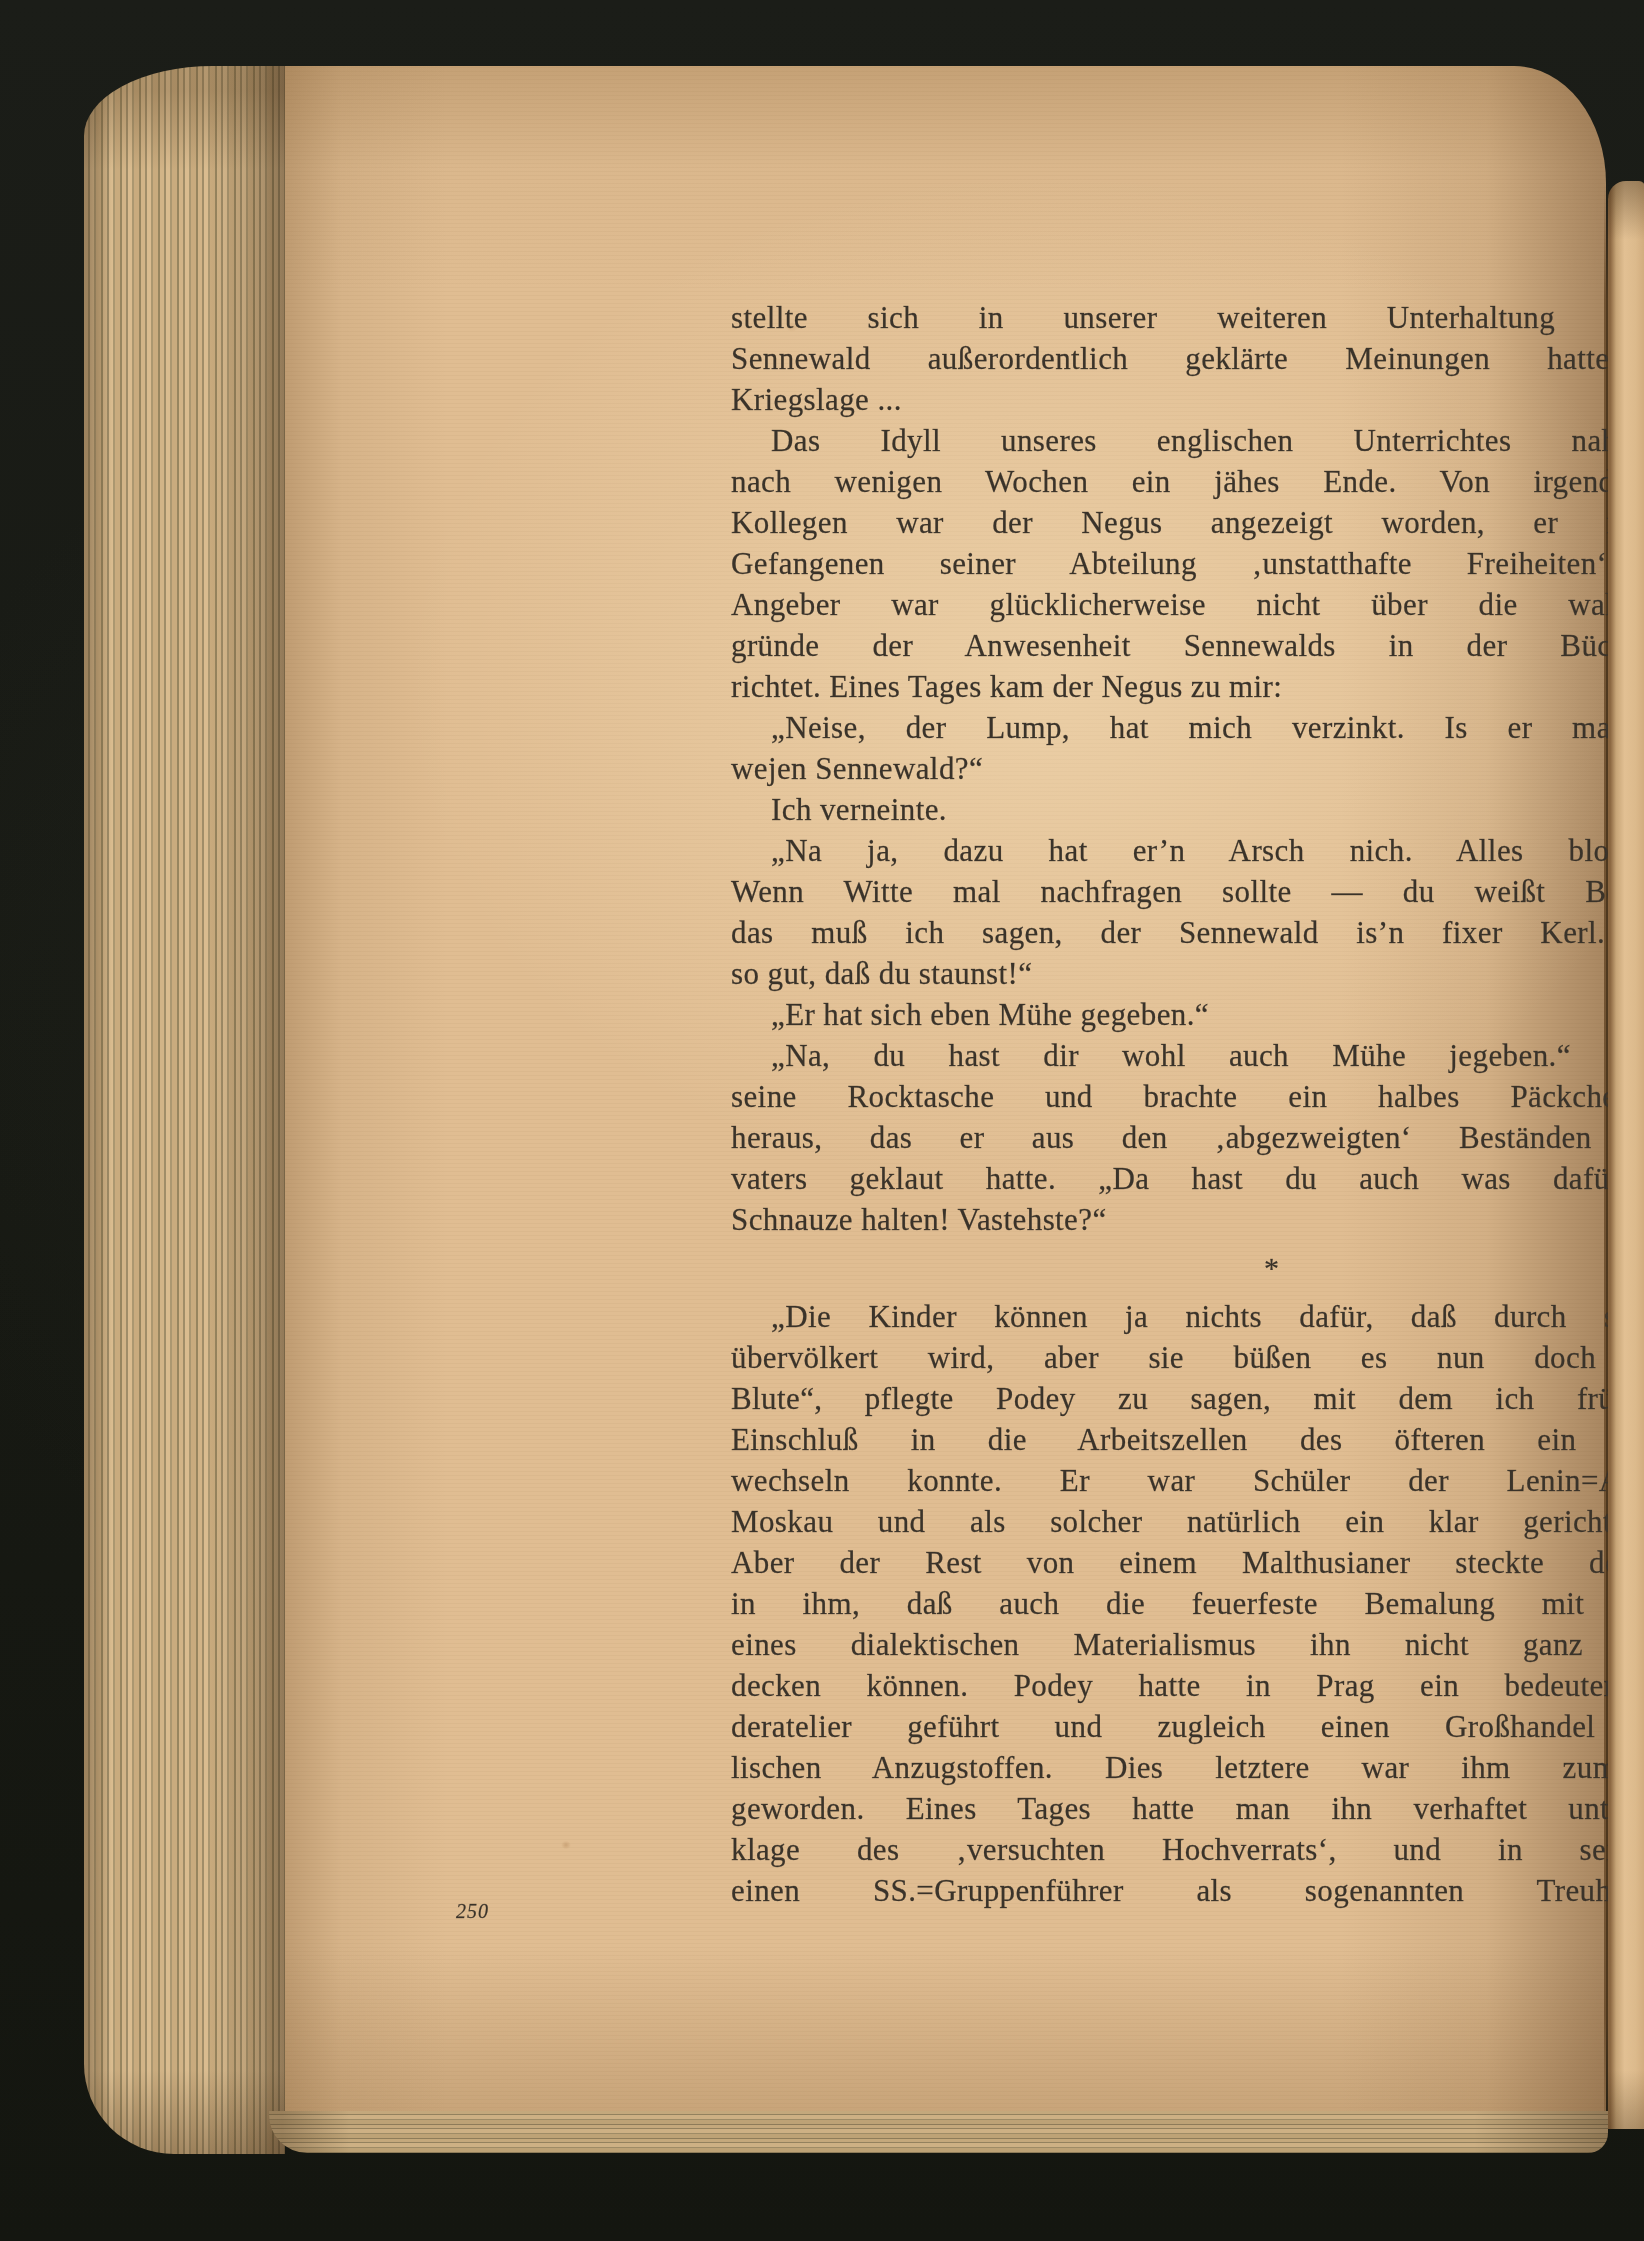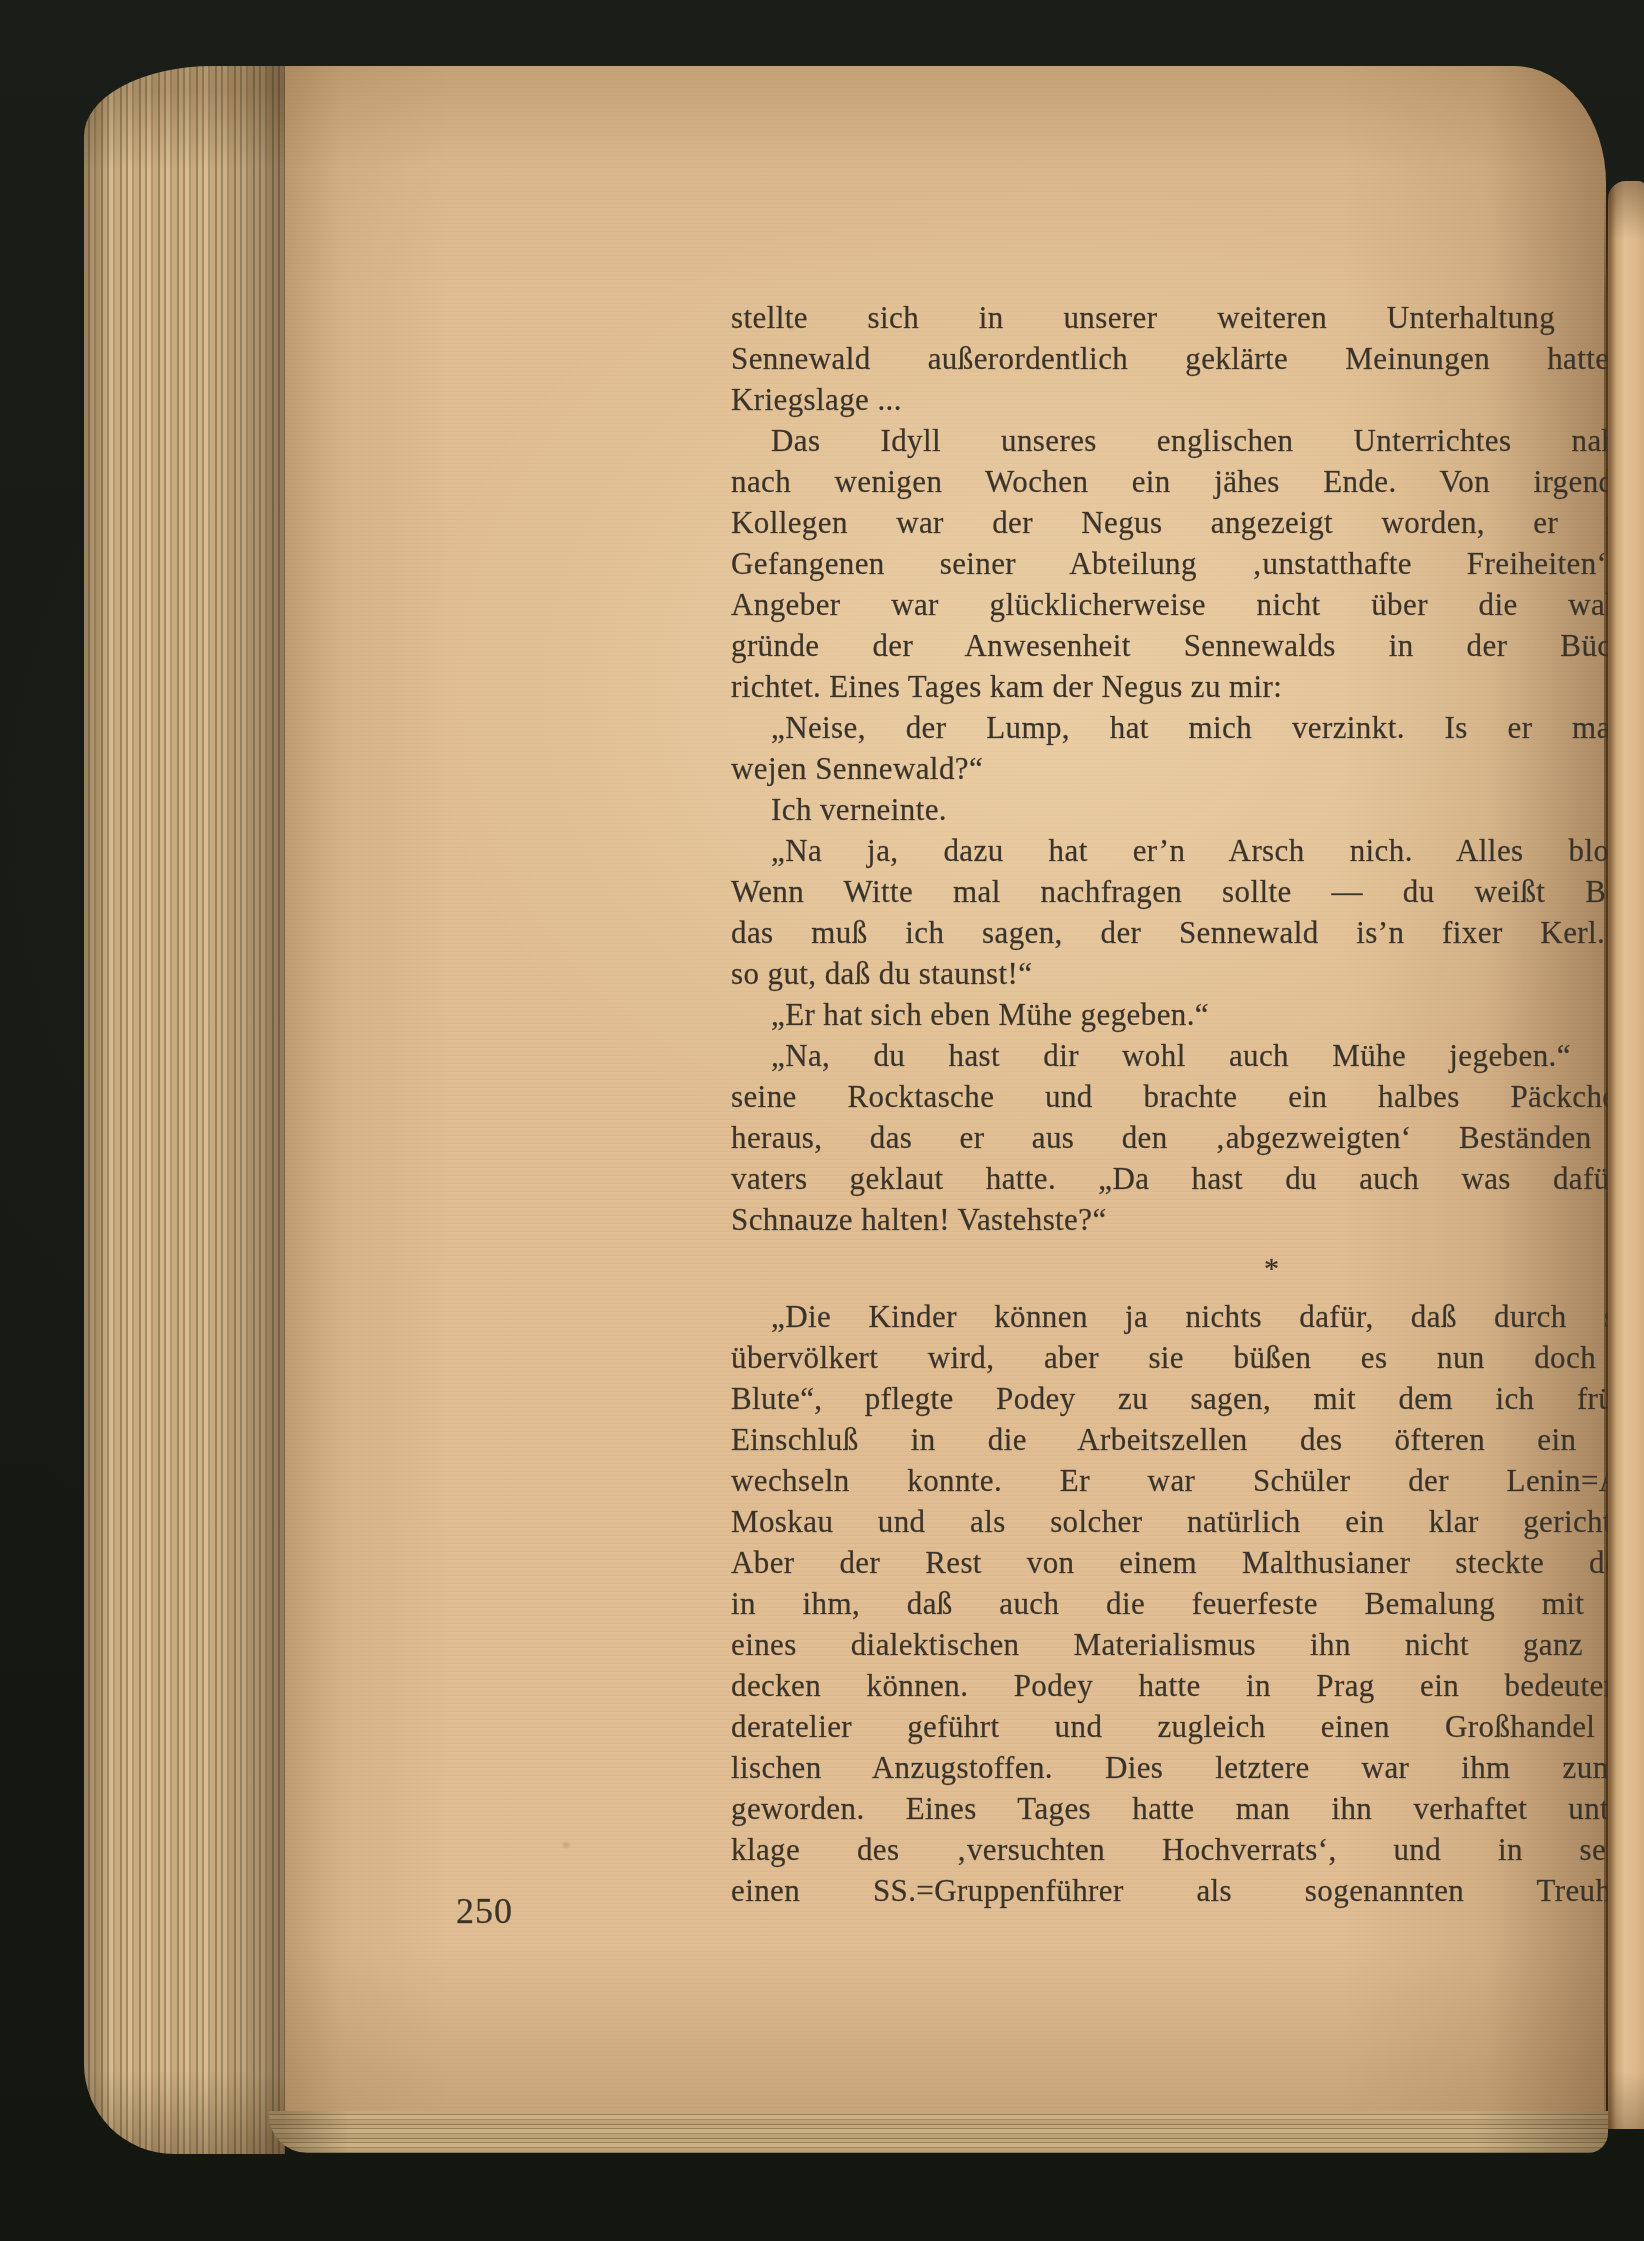--- a/index.html
+++ b/index.html
@@ -83,24 +83,25 @@
   }
   .line{text-align:justify;text-align-last:justify;white-space:normal;}
   .line.noj{text-align-last:left;}
   .line.indent{text-indent:40px;}
   .separator{
     height:56px;line-height:56px;text-align:center;
     font-size:30px;letter-spacing:0;
   }
   .page-number{
     position:absolute;left:456px;top:1891px;
-    font-size:36px;line-height:41px;color:var(--ink);
+    font-size:20px;line-height:41px;color:var(--ink);
     letter-spacing:1px;
     -webkit-text-stroke:0.3px rgba(58,51,42,.65);
     z-index:5;
+    font-style:italic;
   }
 </style>
 </head>
 <body>
 
 <div class="photo">
   <div class="stack-left"></div>
   <div class="page-main">
     <div class="text-col" id="text-col">
         <div class="line">stellte sich in unserer weiteren Unterhaltung heraus, daß</div>

